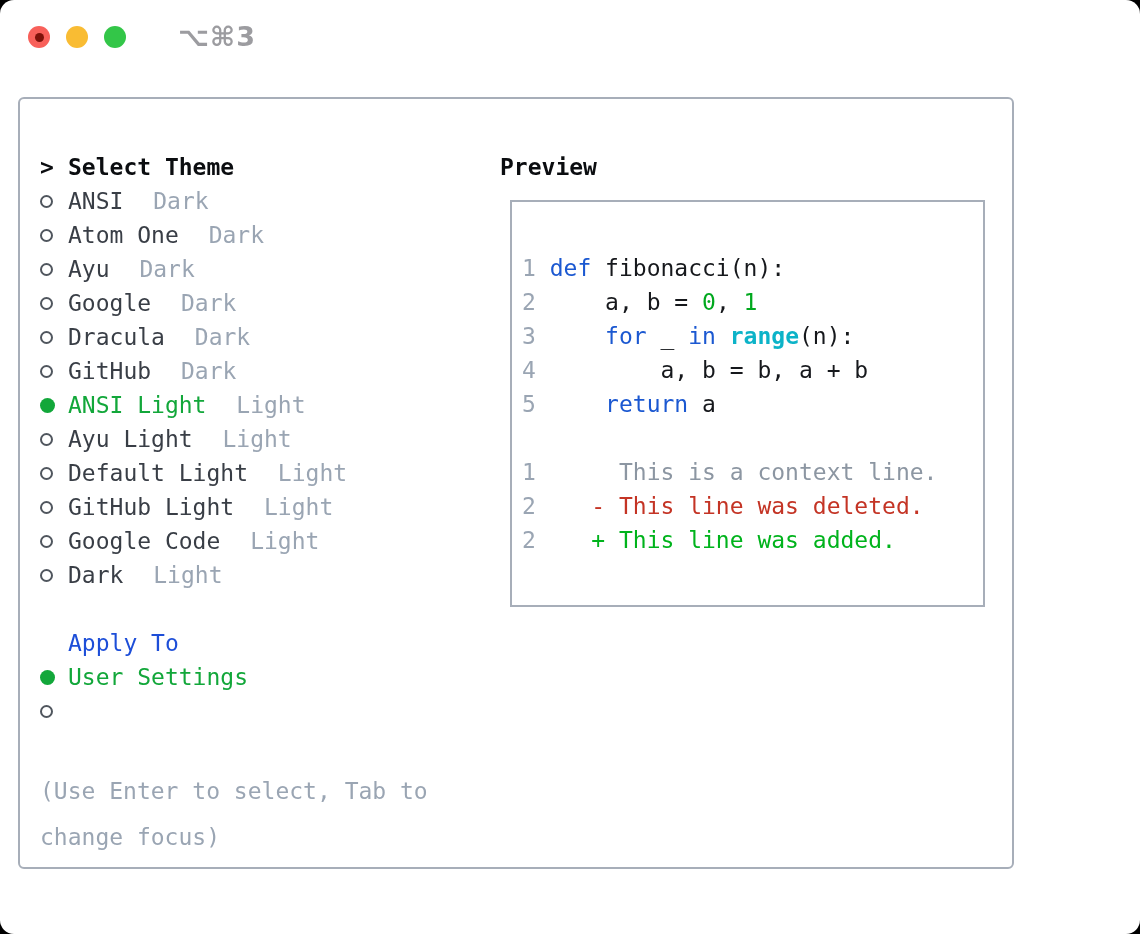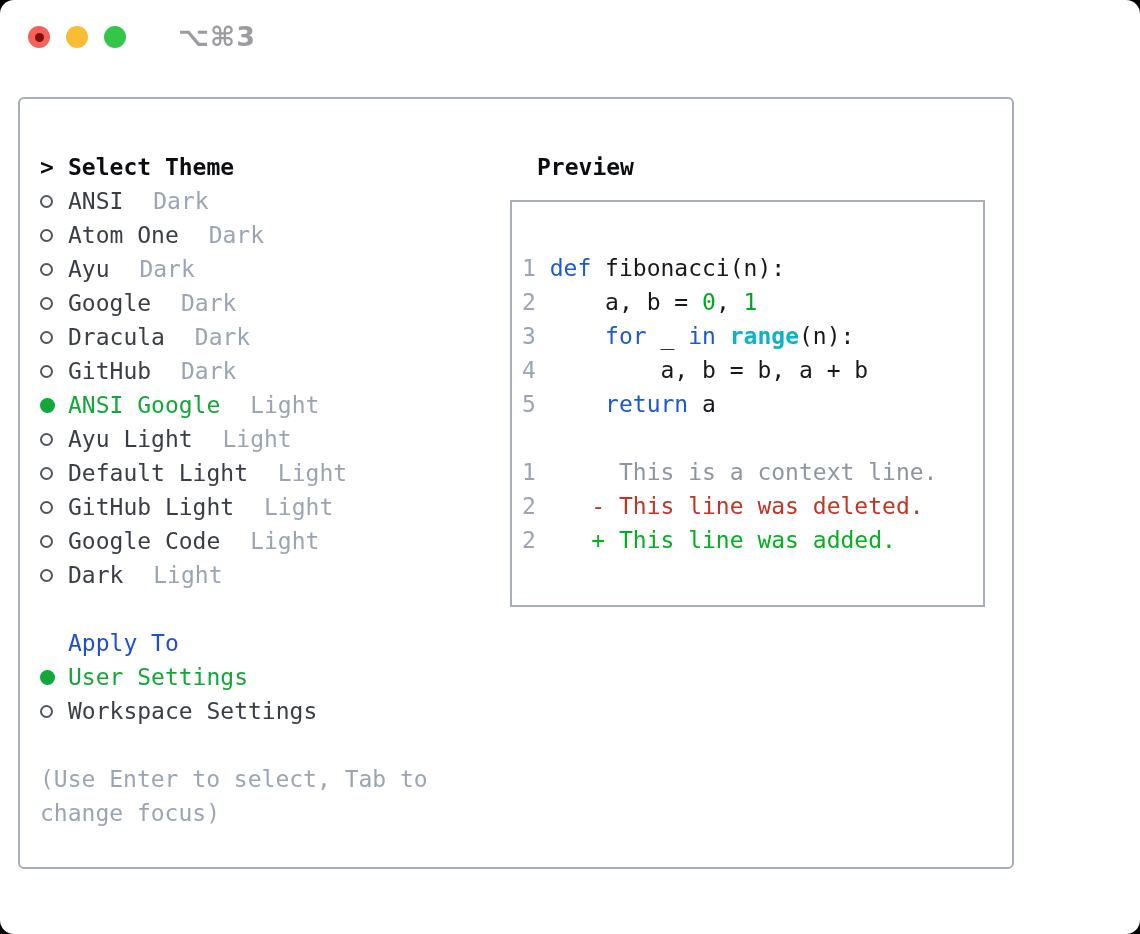--- a/index.html
+++ b/index.html
@@ -50,23 +50,23 @@
   .left-col{position:absolute;left:20px;top:51px;}
   .bcol{width:28px;display:inline-flex;align-items:center;flex:none;}
   .prompt{font-weight:bold;color:var(--ink);display:inline-block;line-height:34px;}
   .htext{font-weight:bold;color:var(--ink);}
   .htext2{color:#1d4ed8;}
   .radio{width:13px;height:13px;border:2px solid var(--radio);border-radius:50%;display:inline-block;}
   .radio.sel{width:15px;height:15px;border:none;background:var(--green-sel);}
   .opt-name{color:var(--text);}
   .opt-name.sel{color:var(--green-sel);}
   .opt-variant{color:var(--muted);margin-left:16px;}
-  .hint{color:var(--muted);}
+  .hint{color:var(--muted);margin-top:12px;}
   
-  .preview-title{position:absolute;left:480px;top:51px;height:34px;line-height:34px;font-size:23px;font-weight:bold;color:var(--ink);white-space:pre;margin-left:37px;}
+  .preview-title{position:absolute;left:480px;top:51px;height:34px;line-height:34px;font-size:23px;font-weight:bold;color:var(--ink);white-space:pre;}
   .preview-box{
     position:absolute;left:490px;top:101px;width:475px;height:407px;
     border:2px solid var(--border);background:#fff;padding:49px 0 0 10px;overflow:hidden;
   }
   .codeline{height:34px;line-height:34px;font-size:23px;white-space:pre;}
   .ln{color:var(--muted);}
   .pl{color:#16181c;}
   .kw{color:var(--blue);}
   .gr{color:var(--green-num);}
   .cy{color:var(--cyan);font-weight:bold;}
@@ -97,38 +97,38 @@
           <span class="htext">Select Theme</span>
         </div>
 
         <div id="theme-options">
             <div class="row"><span class="bcol"><span class="radio"></span></span><span class="opt-name">ANSI</span><span class="opt-variant"> Dark</span></div>
             <div class="row"><span class="bcol"><span class="radio"></span></span><span class="opt-name">Atom One</span><span class="opt-variant"> Dark</span></div>
             <div class="row"><span class="bcol"><span class="radio"></span></span><span class="opt-name">Ayu</span><span class="opt-variant"> Dark</span></div>
             <div class="row"><span class="bcol"><span class="radio"></span></span><span class="opt-name">Google</span><span class="opt-variant"> Dark</span></div>
             <div class="row"><span class="bcol"><span class="radio"></span></span><span class="opt-name">Dracula</span><span class="opt-variant"> Dark</span></div>
             <div class="row"><span class="bcol"><span class="radio"></span></span><span class="opt-name">GitHub</span><span class="opt-variant"> Dark</span></div>
-            <div class="row"><span class="bcol"><span class="radio sel"></span></span><span class="opt-name sel">ANSI Google</span><span class="opt-variant"> Light</span></div>
+            <div class="row"><span class="bcol"><span class="radio sel"></span></span><span class="opt-name sel">ANSI Light</span><span class="opt-variant"> Light</span></div>
             <div class="row"><span class="bcol"><span class="radio"></span></span><span class="opt-name">Ayu Light</span><span class="opt-variant"> Light</span></div>
             <div class="row"><span class="bcol"><span class="radio"></span></span><span class="opt-name">Default Light</span><span class="opt-variant"> Light</span></div>
             <div class="row"><span class="bcol"><span class="radio"></span></span><span class="opt-name">GitHub Light</span><span class="opt-variant"> Light</span></div>
             <div class="row"><span class="bcol"><span class="radio"></span></span><span class="opt-name">Google Code</span><span class="opt-variant"> Light</span></div>
             <div class="row"><span class="bcol"><span class="radio"></span></span><span class="opt-name">Dark</span><span class="opt-variant"> Light</span></div>
           </div>
 
         <div class="blank"></div>
 
         <div class="row">
           <span class="bcol"></span>
           <span class="htext2">Apply To</span>
         </div>
 
         <div id="apply-options">
             <div class="row"><span class="bcol"><span class="radio sel"></span></span><span class="opt-name sel">User Settings</span></div>
-            <div class="row"><span class="bcol"><span class="radio"></span></span><span class="opt-name">Workspace Settings</span></div>
+            <div class="row"><span class="bcol"><span class="radio"></span></span></div>
           </div>
 
         <div class="blank"></div>
 
         <div class="row hint">(Use Enter to select, Tab to</div>
         <div class="row hint">change focus)</div>
       </div>
 
       <div class="preview-title">Preview</div>
 

